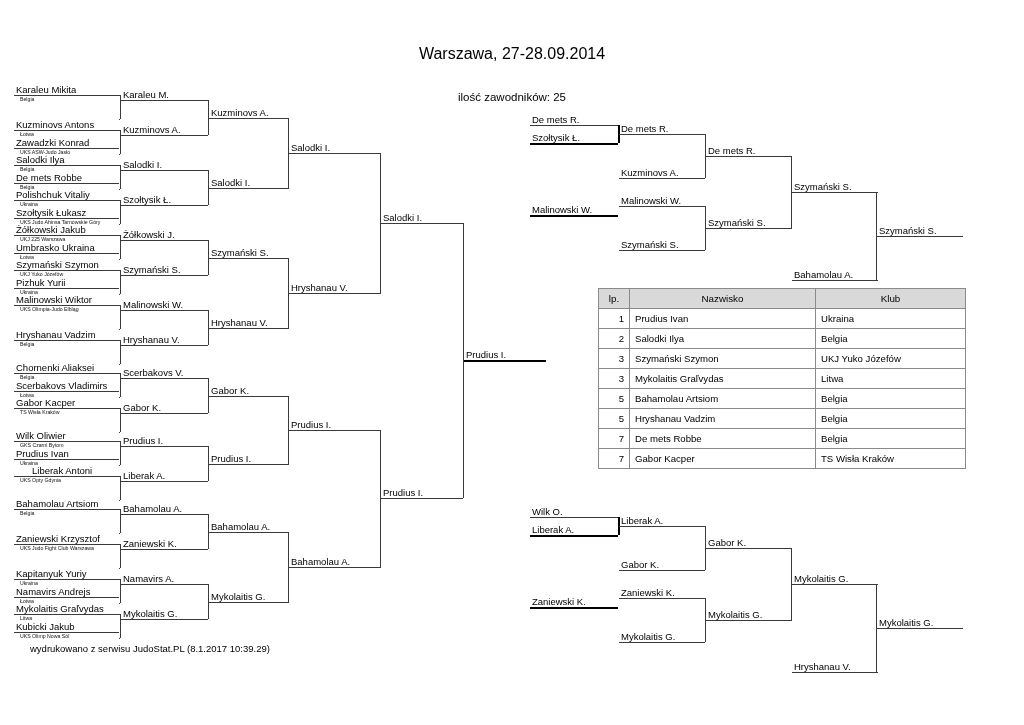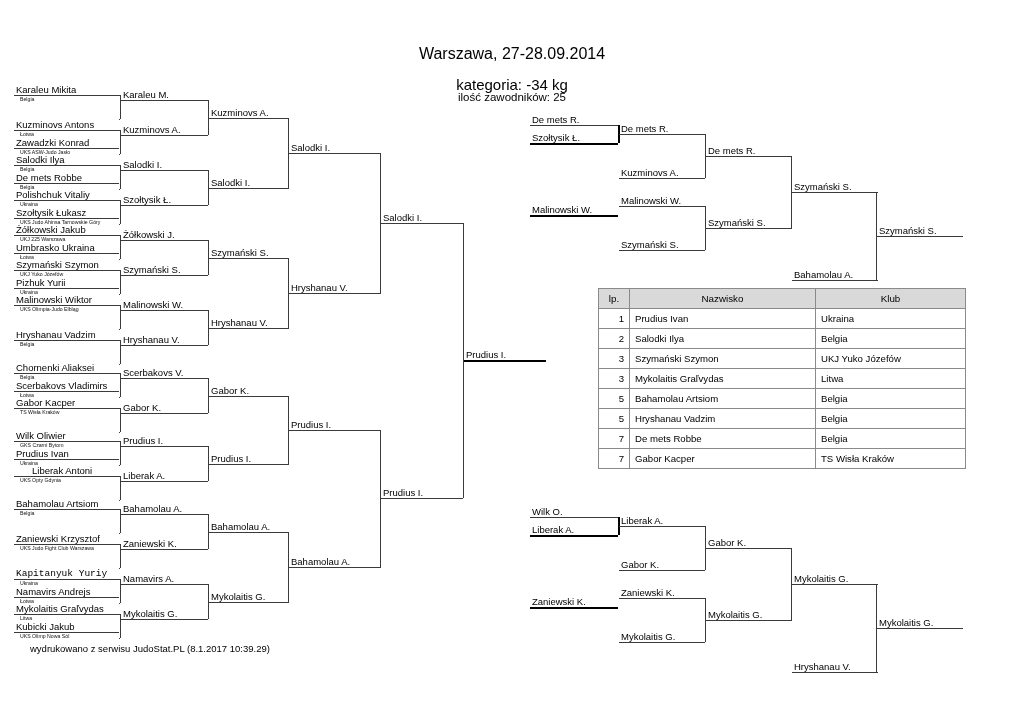--- a/index.html
+++ b/index.html
@@ -88,21 +88,20 @@
   .res-table td.col-club{text-align:left;}
   .res-table th.col-lp{width:20px;}
   .res-table th.col-name{width:175px;}
 </style>
 </head>
 <body>
 
 <div id="sheet">
 
   <div class="title-sub">Warszawa, 27-28.09.2014</div>
-  <div class="cat-line">kategoria: -34 kg</div>
   <div class="count-line">ilość zawodników: 25</div>
 
   <div id="main-bracket-layer">
       <div class="lbl" style="left: 16px; top: 84px;">Karaleu Mikita</div>
       <div class="hr" style="left: 14px; top: 95px; width: 105px;"></div>
       <div class="club" style="left: 20px; top: 95.5px;">Belgia</div>
       <div class="lbl" style="left: 16px; top: 119px;">Kuzminovs Antons</div>
       <div class="hr" style="left: 14px; top: 130px; width: 105px;"></div>
       <div class="club" style="left: 20px; top: 130.5px;">Łotwa</div>
       <div class="lbl" style="left: 16px; top: 137px;">Zawadzki Konrad</div>
@@ -155,21 +154,21 @@
       <div class="club" style="left: 20px; top: 459.5px;">Ukraina</div>
       <div class="lbl" style="left: 32px; top: 465px;">Liberak Antoni</div>
       <div class="hr" style="left: 14px; top: 476px; width: 105px;"></div>
       <div class="club" style="left: 20px; top: 476.5px;">UKS Opty Gdynia</div>
       <div class="lbl" style="left: 16px; top: 498px;">Bahamolau Artsiom</div>
       <div class="hr" style="left: 14px; top: 509px; width: 105px;"></div>
       <div class="club" style="left: 20px; top: 509.5px;">Belgia</div>
       <div class="lbl" style="left: 16px; top: 533px;">Zaniewski Krzysztof</div>
       <div class="hr" style="left: 14px; top: 544px; width: 105px;"></div>
       <div class="club" style="left: 20px; top: 544.5px;">UKS Judo Fight Club Warszawa</div>
-      <div class="lbl" style="left: 16px; top: 568px; font-family: Liberation Mono, monospace;">Kapitanyuk Yuriy</div>
+      <div class="lbl" style="left: 16px; top: 568px;">Kapitanyuk Yuriy</div>
       <div class="hr" style="left: 14px; top: 579px; width: 105px;"></div>
       <div class="club" style="left: 20px; top: 579.5px;">Ukraina</div>
       <div class="lbl" style="left: 16px; top: 586px;">Namavirs Andrejs</div>
       <div class="hr" style="left: 14px; top: 597px; width: 105px;"></div>
       <div class="club" style="left: 20px; top: 597.5px;">Łotwa</div>
       <div class="lbl" style="left: 16px; top: 603px;">Mykolaitis Graľvydas</div>
       <div class="hr" style="left: 14px; top: 614px; width: 105px;"></div>
       <div class="club" style="left: 20px; top: 614.5px;">Litwa</div>
       <div class="lbl" style="left: 16px; top: 621px;">Kubicki Jakub</div>
       <div class="hr" style="left: 14px; top: 632px; width: 105px;"></div>

